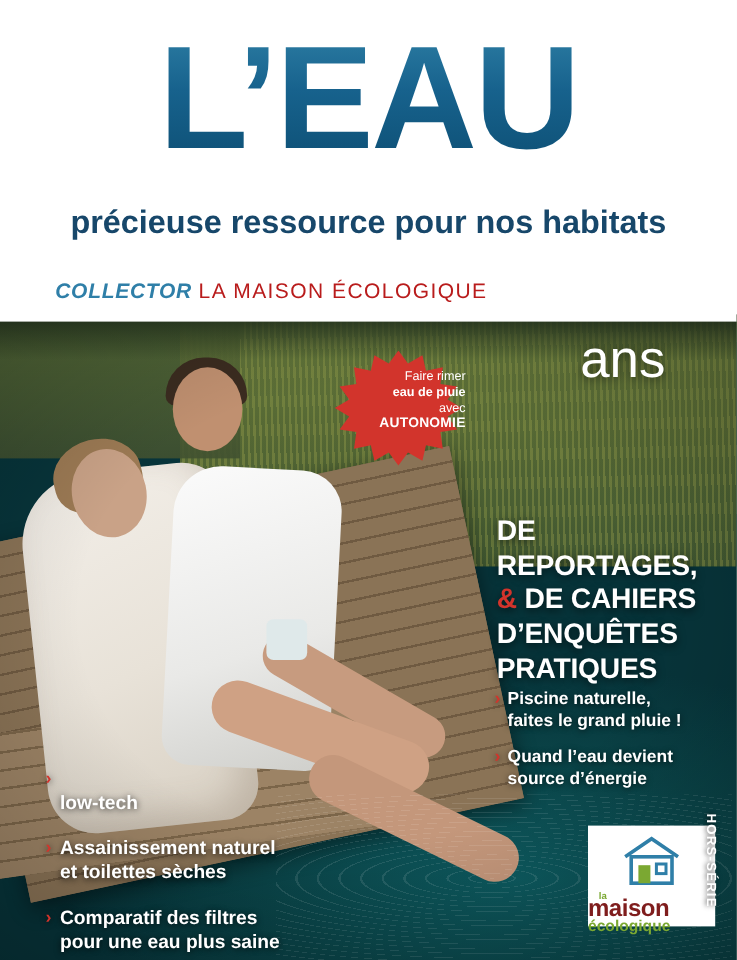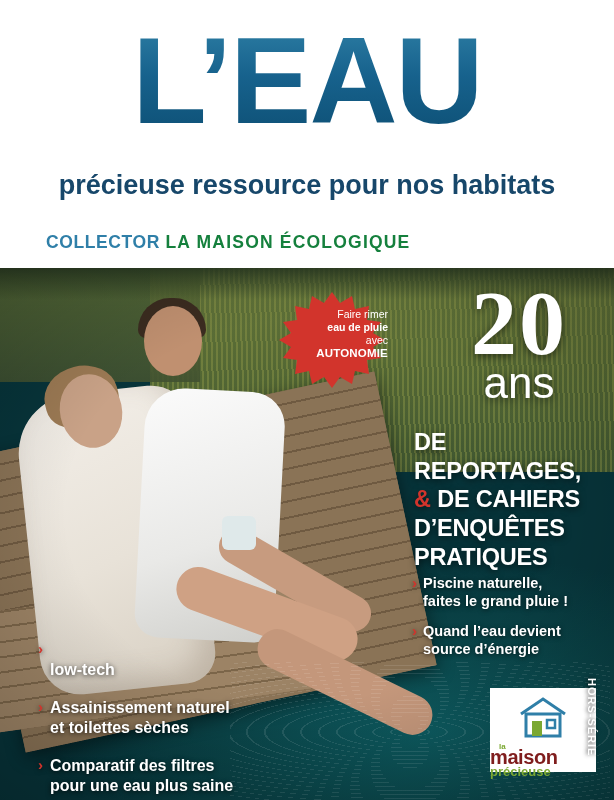--- a/index.html
+++ b/index.html
@@ -55,24 +55,25 @@
   .collector-line {
     position: absolute;
     left: 46px; top: 232px;
     font-size: 17.5px;
     letter-spacing: 0.6px;
     white-space: nowrap;
   }
   .collector-strong {
     font-weight: bold;
     color: #2f7fa8;
+    font-style: italic;
   }
   .collector-rest {
-    font-weight: bold;
-    color: #15803d;
+    font-weight: normal;
+    color: #b91c1c;
     letter-spacing: 1.2px;
   }
 
   
   .photo {
     position: absolute;
     left: 0; top: 262px;
     width: 614px;
     height: 538px;
     overflow: hidden;
@@ -394,21 +395,20 @@
     </svg>
     <div class="burst-text">
       <div>Faire rimer</div>
       <div class="b-strong">eau de pluie</div>
       <div>avec</div>
       <div class="b-big">AUTONOMIE</div>
     </div>
   </div>
 
   <div class="anniv">
-    <div class="num">20</div>
     <div class="ans">ans</div>
   </div>
 
   <div class="headline">
     <div>DE REPORTAGES,</div>
     <div>
       <span class="amp">&amp;</span>
       <span>DE CAHIERS</span>
     </div>
     <div>D’ENQUÊTES</div>
@@ -448,18 +448,18 @@
 
   <div class="logo">
     <svg class="house" viewBox="0 0 50 42">
       <path d="M3 18 L25 3 L47 18" fill="none" stroke="#2f7fa8" stroke-width="3"></path>
       <rect x="8" y="18" width="34" height="22" fill="none" stroke="#2f7fa8" stroke-width="3"></rect>
       <rect x="14" y="25" width="10" height="15" fill="#7ba832"></rect>
       <rect x="29" y="24" width="8" height="8" fill="none" stroke="#2f7fa8" stroke-width="2.5"></rect>
     </svg>
     <div class="la">la</div>
     <div class="maison">maison</div>
-    <div class="ecologique">précieuse</div>
+    <div class="ecologique">écologique</div>
   </div>
 
   <div class="hs-label">HORS-SÉRIE</div>
 
 </div>
 
 </body></html>

